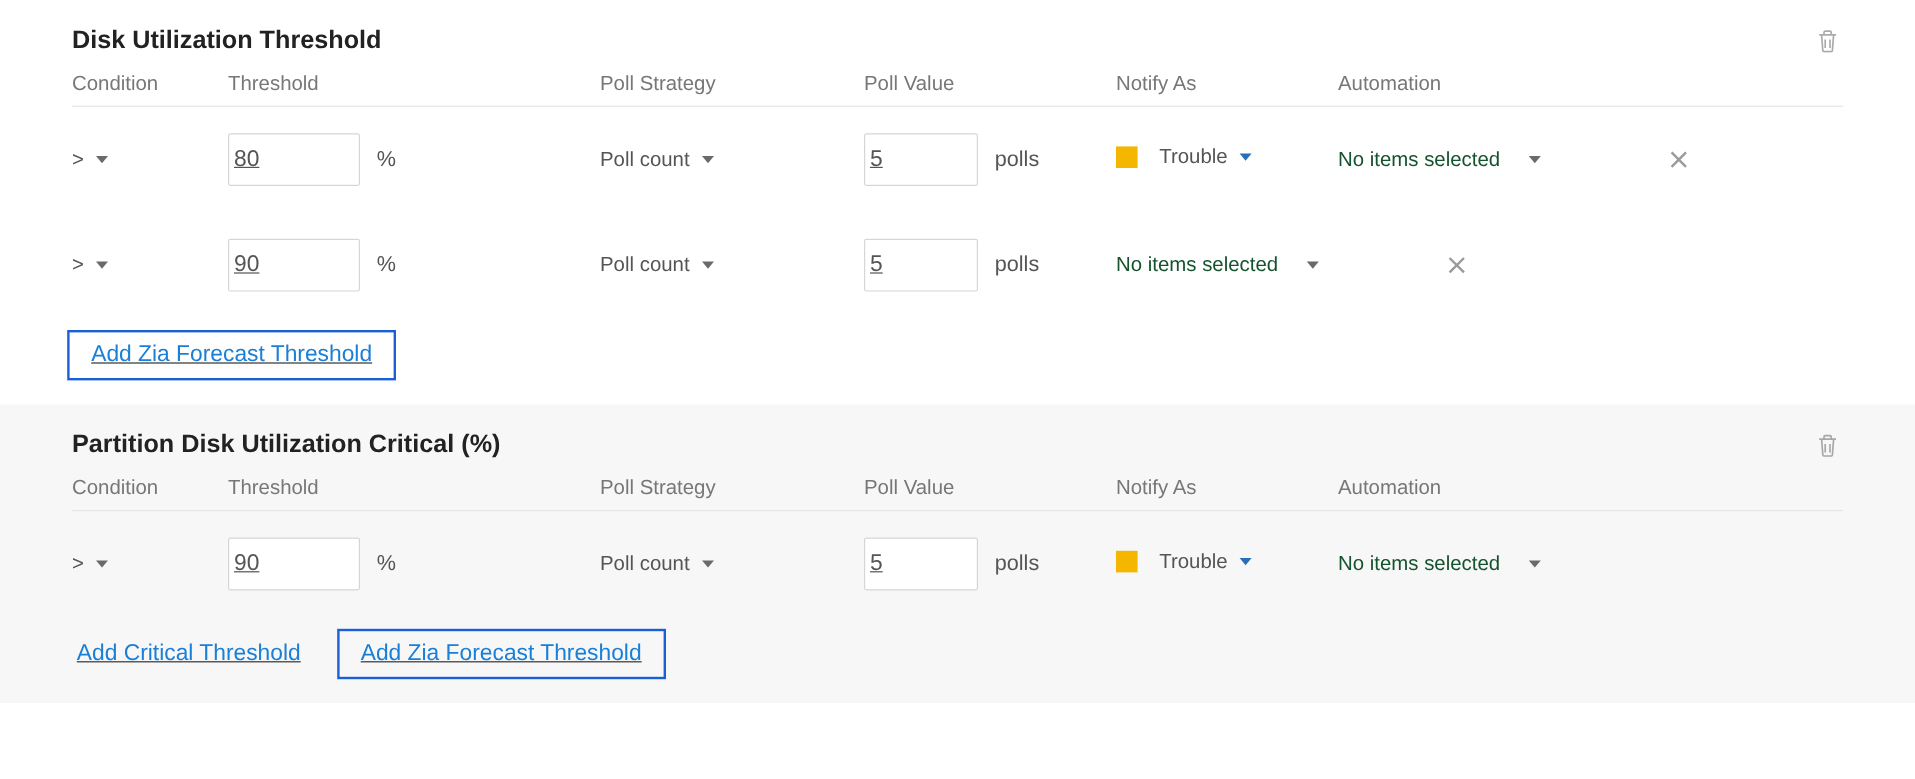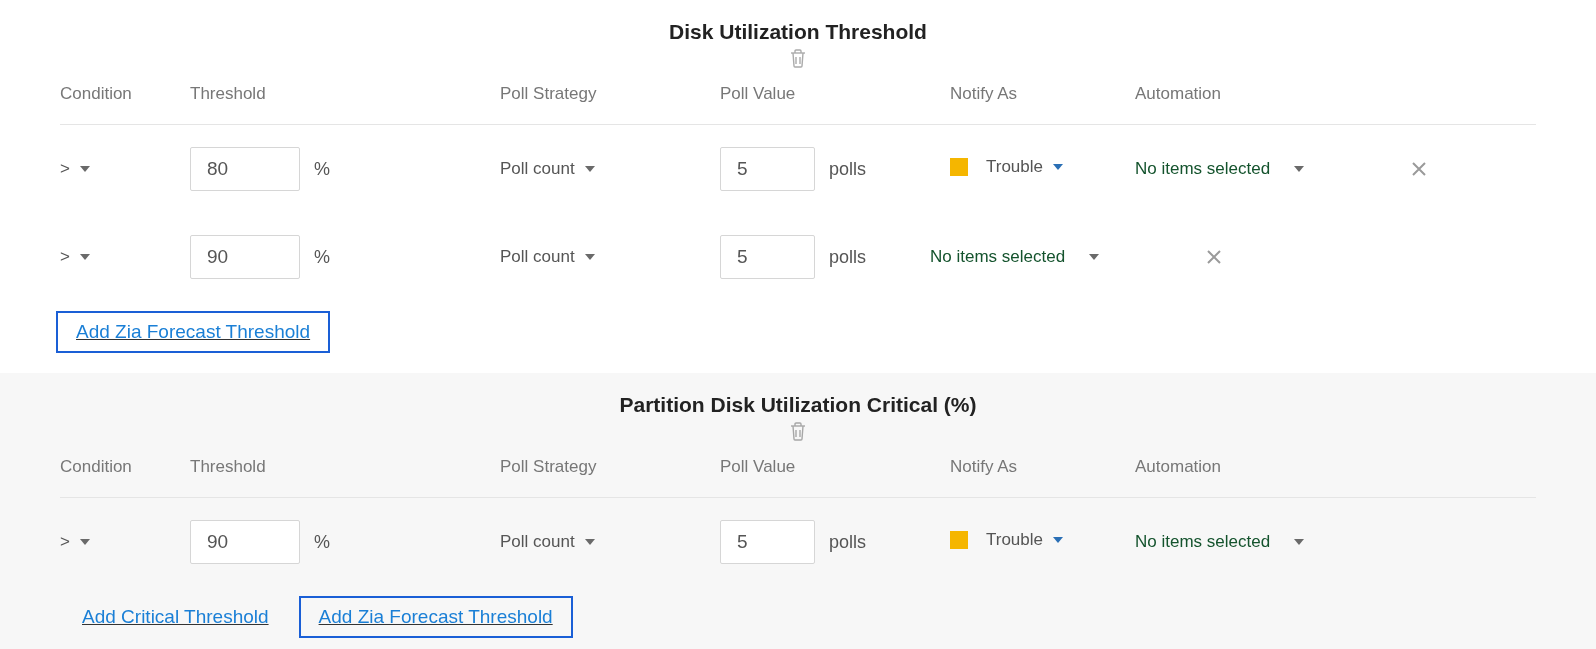--- a/index.html
+++ b/index.html
@@ -14,21 +14,20 @@
     padding: 20px 60px 20px 60px;
   }
   .section.alt {
     background: #f7f7f7;
   }
   .section-header {
     display: flex;
     align-items: center;
     justify-content: space-between;
     margin-bottom: 12px;
-    flex-direction: column;
   }
   .section-title {
     font-size: 21px;
     font-weight: 600;
     color: #222;
   }
   .trash-btn {
     background: none;
     border: none;
     cursor: pointer;
@@ -38,29 +37,29 @@
 
   .row {
     display: flex;
     align-items: center;
     width: 100%;
   }
   .col-condition   { width: 130px; }
   .col-threshold   { width: 310px; }
   .col-pollstrategy{ width: 220px; }
   .col-pollvalue   { width: 210px; }
-  .col-notify      { width: 185px; margin-left: 20px; }
+  .col-notify      { width: 185px; }
   .col-automation  { width: 270px; }
   .col-delete      { width: 40px; }
 
   .header-row {
     color: #777;
     font-size: 17px;
     font-weight: 400;
-    padding-bottom: 20px;
+    padding-bottom: 8px;
     border-bottom: 1px solid #e5e5e5;
   }
   .data-row {
     padding: 22px 0;
   }
 
   .dd {
     display: inline-flex;
     align-items: center;
     gap: 10px;
@@ -73,26 +72,27 @@
     border-left: 5px solid transparent;
     border-right: 5px solid transparent;
     border-top: 6px solid #6a6a6a;
   }
   .dd.blue-caret .caret { border-top-color: #2a6fb5; }
   .dd.auto { color: #14532d; gap: 24px; }
 
   .num-input {
     width: 110px;
     height: 44px;
-    padding: 0 16px;
+    padding: 0 4px;
     font-size: 19px;
     color: #555;
     border: 1px solid #d6d6d6;
     background: #fff;
     border-radius: 2px;
+    text-decoration: underline;
   }
 
   .unit {
     margin-left: 14px;
     color: #555;
     font-size: 18px;
   }
 
   .swatch {
     display: inline-block;
@@ -112,21 +112,20 @@
     line-height: 1;
     padding: 6px;
   }
   .link-btn {
     display: inline-block;
     font-size: 19px;
     color: #1a7fd6;
     text-decoration: none;
     cursor: pointer;
     padding: 8px 4px;
-    margin-left: 18px;
   }
   .link-boxed {
     border: 2px solid #1a5fd6;
     padding: 8px 18px;
     margin-left: -4px;
   }
   .links-row { margin-top: 10px; display: flex; gap: 30px; align-items: center; text-decoration: underline; }
 
   svg.icon { display: block; }
 </style>

